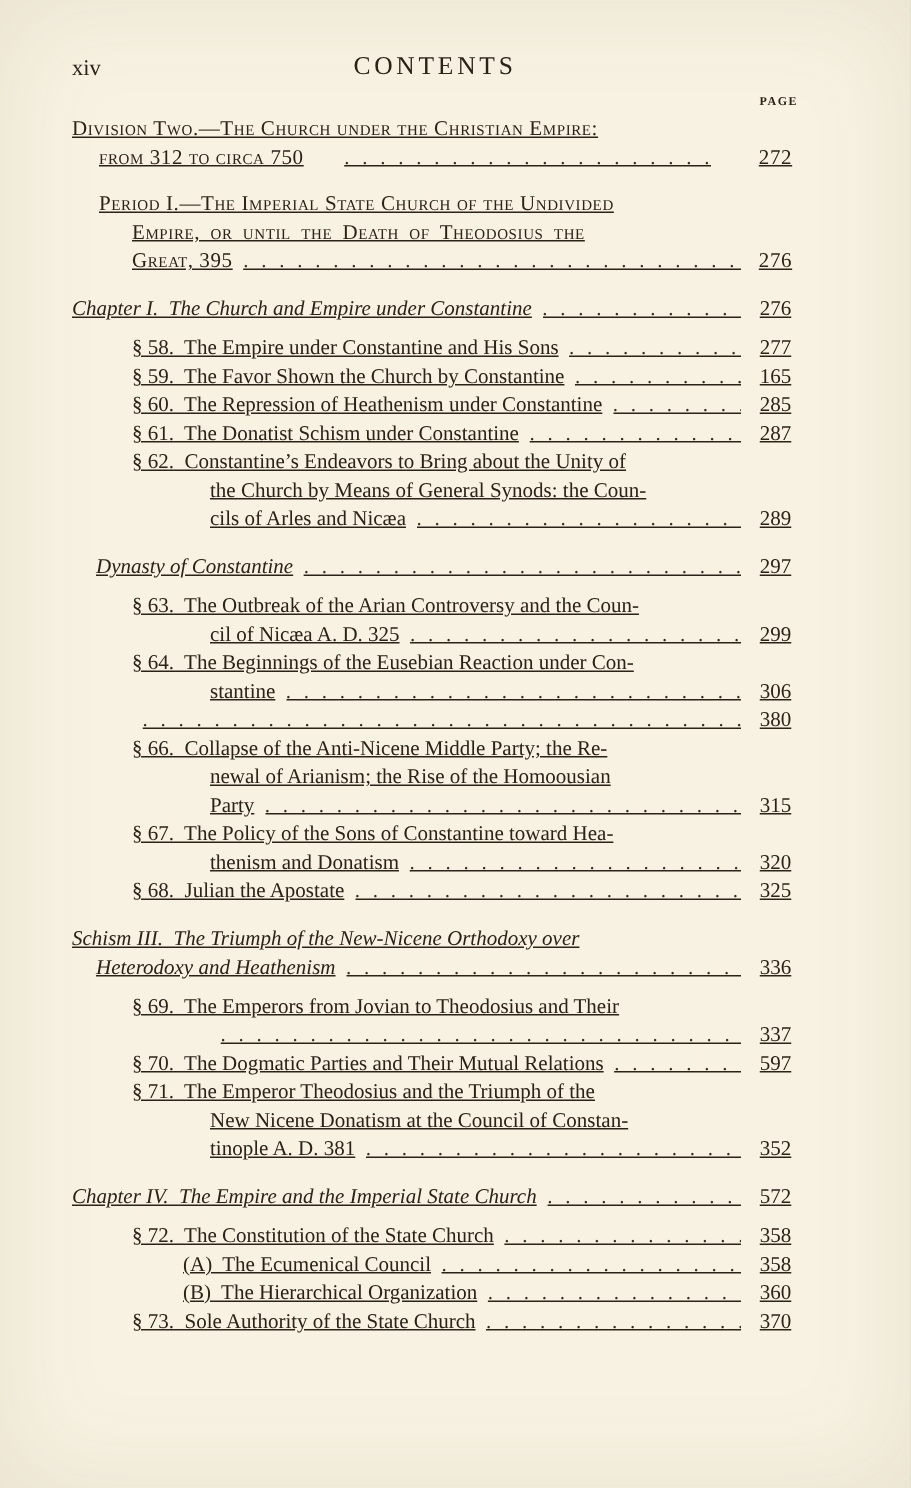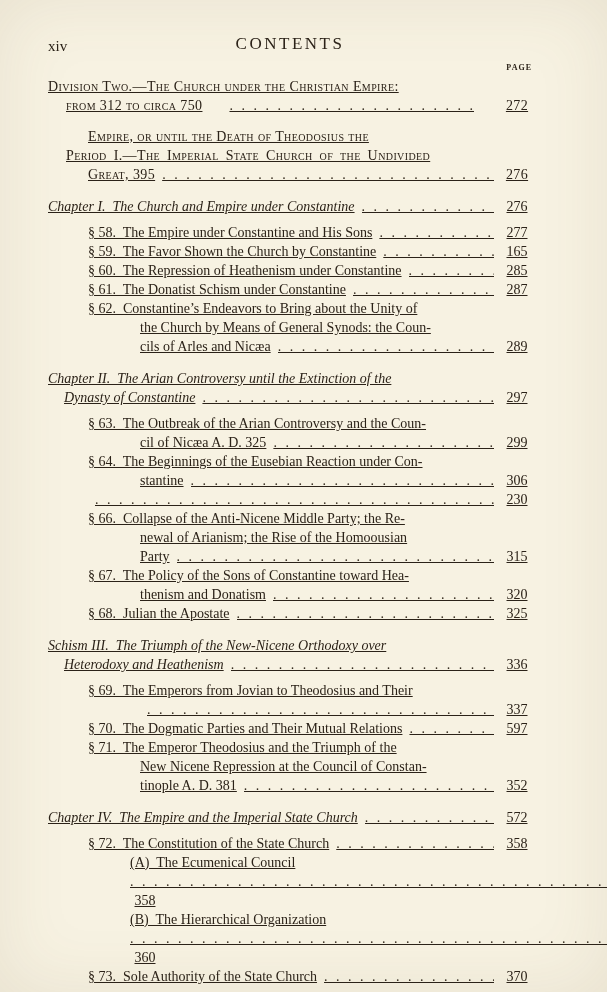--- a/index.html
+++ b/index.html
@@ -63,21 +63,21 @@
 
   
   .style-division .first { padding-left: 0; }
   .style-division .cont  { padding-left: 18px; gap: 20px; }
   .style-period  .first  { padding-left: 18px; }
   .style-period  .cont   { padding-left: 40px; }
   .style-chapter .first  { padding-left: 0; }
   .style-chapter .cont   { padding-left: 16px; }
   .style-section .first  { padding-left: 40px; }
   .style-section .cont   { padding-left: 92px; }
-  .style-sub     .first  { padding-left: 74px; flex-direction: column; }
+  .style-sub     .first  { padding-left: 74px; }
 </style>
 </head>
 <body>
 
 <div class="page">
   <div class="header">
     <span class="folio">xiv</span>
     <div class="title">CONTENTS</div>
   </div>
   <div class="page-label">PAGE</div>
@@ -86,26 +86,26 @@
         <div class="line first">
           <span class="txt">Division Two.—The Church under the Christian Empire:</span>
         </div>
         <div class="line cont">
           <span class="txt">from 312 to circa 750</span>
           <span class="dots">. . . . . . . . . . . . . . . . . . . . . . . . . . . . . . . . . . . . . . . . . . . . . . . . . . . . . . . . . . . . . . . . . . . . . . . . . . . . . . . .</span>
           <span class="pg">272</span>
         </div>
       </div>
       <div class="entry style-period">
+        <div class="line first">
+          <span class="txt">Period I.—The Imperial State Church of the Undivided</span>
+        </div>
         <div class="line cont">
           <span class="txt">Empire, or until the Death of Theodosius the</span>
         </div>
-        <div class="line first">
-          <span class="txt">Period I.—The Imperial State Church of the Undivided</span>
-        </div>
         <div class="line cont">
           <span class="txt">Great, 395</span>
           <span class="dots">. . . . . . . . . . . . . . . . . . . . . . . . . . . . . . . . . . . . . . . . . . . . . . . . . . . . . . . . . . . . . . . . . . . . . . . . . . . . . . . .</span>
           <span class="pg">276</span>
         </div>
       </div>
       <div class="entry style-chapter">
         <div class="line first">
           <span class="txt">Chapter I.  The Church and Empire under Constantine</span>
           <span class="dots">. . . . . . . . . . . . . . . . . . . . . . . . . . . . . . . . . . . . . . . . . . . . . . . . . . . . . . . . . . . . . . . . . . . . . . . . . . . . . . . .</span>
@@ -147,23 +147,20 @@
         <div class="line cont">
           <span class="txt">the Church by Means of General Synods: the Coun-</span>
         </div>
         <div class="line cont">
           <span class="txt">cils of Arles and Nicæa</span>
           <span class="dots">. . . . . . . . . . . . . . . . . . . . . . . . . . . . . . . . . . . . . . . . . . . . . . . . . . . . . . . . . . . . . . . . . . . . . . . . . . . . . . . .</span>
           <span class="pg">289</span>
         </div>
       </div>
       <div class="entry style-chapter">
-        <div class="line first">
-          <span class="txt">Chapter II.  The Arian Controversy until the Extinction of the</span>
-        </div>
         <div class="line cont">
           <span class="txt">Dynasty of Constantine</span>
           <span class="dots">. . . . . . . . . . . . . . . . . . . . . . . . . . . . . . . . . . . . . . . . . . . . . . . . . . . . . . . . . . . . . . . . . . . . . . . . . . . . . . . .</span>
           <span class="pg">297</span>
         </div>
       </div>
       <div class="entry style-section">
         <div class="line first">
           <span class="txt">§ 63.  The Outbreak of the Arian Controversy and the Coun-</span>
         </div>
@@ -179,21 +176,21 @@
         </div>
         <div class="line cont">
           <span class="txt">stantine</span>
           <span class="dots">. . . . . . . . . . . . . . . . . . . . . . . . . . . . . . . . . . . . . . . . . . . . . . . . . . . . . . . . . . . . . . . . . . . . . . . . . . . . . . . .</span>
           <span class="pg">306</span>
         </div>
       </div>
       <div class="entry style-section">
         <div class="line first">
           <span class="dots">. . . . . . . . . . . . . . . . . . . . . . . . . . . . . . . . . . . . . . . . . . . . . . . . . . . . . . . . . . . . . . . . . . . . . . . . . . . . . . . .</span>
-          <span class="pg">230</span>
+          <span class="pg">380</span>
         </div>
       </div>
       <div class="entry style-section">
         <div class="line first">
           <span class="txt">§ 66.  Collapse of the Anti-Nicene Middle Party; the Re-</span>
         </div>
         <div class="line cont">
           <span class="txt">newal of Arianism; the Rise of the Homoousian</span>
         </div>
         <div class="line cont">
@@ -243,21 +240,21 @@
           <span class="txt">§ 70.  The Dogmatic Parties and Their Mutual Relations</span>
           <span class="dots">. . . . . . . . . . . . . . . . . . . . . . . . . . . . . . . . . . . . . . . . . . . . . . . . . . . . . . . . . . . . . . . . . . . . . . . . . . . . . . . .</span>
           <span class="pg">597</span>
         </div>
       </div>
       <div class="entry style-section">
         <div class="line first">
           <span class="txt">§ 71.  The Emperor Theodosius and the Triumph of the</span>
         </div>
         <div class="line cont">
-          <span class="txt">New Nicene Repression at the Council of Constan-</span>
+          <span class="txt">New Nicene Donatism at the Council of Constan-</span>
         </div>
         <div class="line cont">
           <span class="txt">tinople A. D. 381</span>
           <span class="dots">. . . . . . . . . . . . . . . . . . . . . . . . . . . . . . . . . . . . . . . . . . . . . . . . . . . . . . . . . . . . . . . . . . . . . . . . . . . . . . . .</span>
           <span class="pg">352</span>
         </div>
       </div>
       <div class="entry style-chapter">
         <div class="line first">
           <span class="txt">Chapter IV.  The Empire and the Imperial State Church</span>

